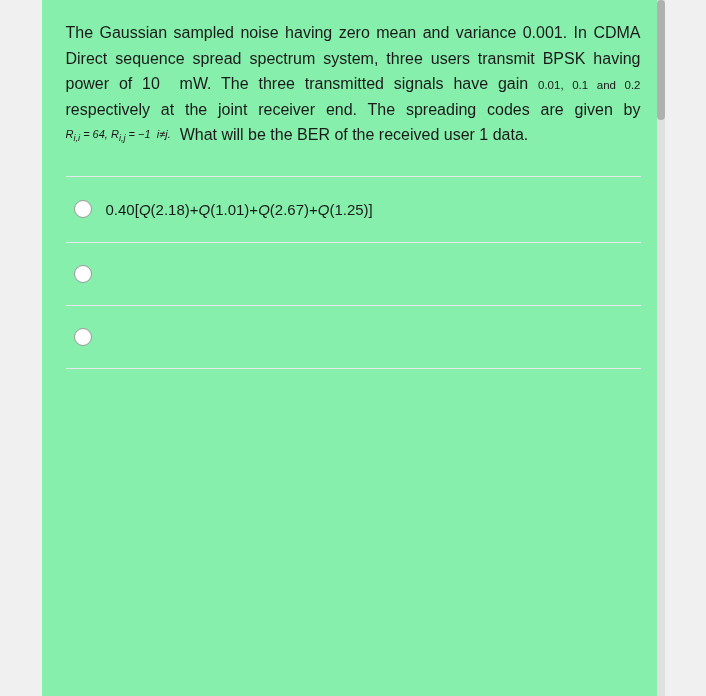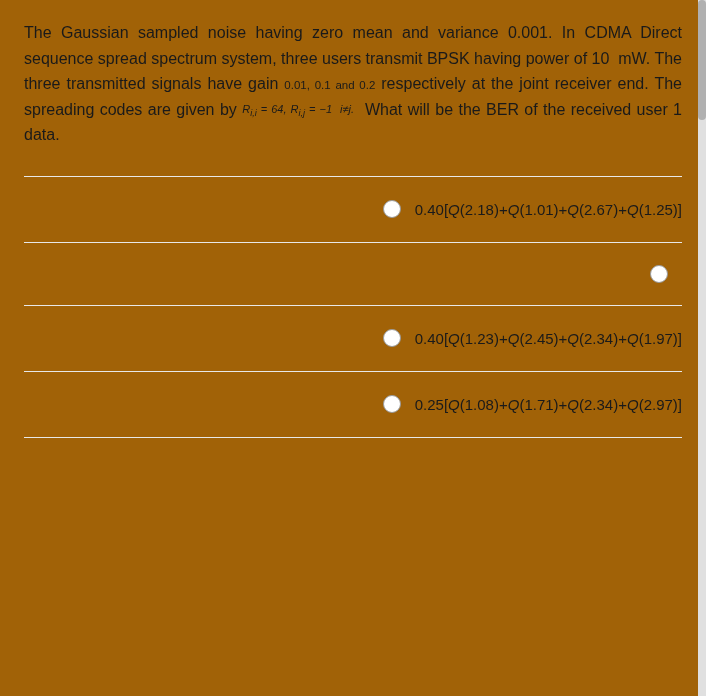--- a/index.html
+++ b/index.html
@@ -11,22 +11,22 @@
     body {
       background: #f0f0f0;
       display: flex;
       justify-content: center;
       align-items: center;
       min-height: 100vh;
       font-family: Arial, sans-serif;
     }
 
     .card {
-      background: #a16207;
-      width: 706px;
+      background: #86efac;
+      width: 623px;
       min-height: 696px;
       padding: 20px 24px 40px 24px;
       position: relative;
     }
 
     .question-text {
       font-size: 16px;
       line-height: 1.6;
       color: #1a1a1a;
       text-align: justify;
@@ -50,21 +50,20 @@
       flex-direction: column;
       gap: 0px;
     }
 
     .option-row {
       display: flex;
       align-items: center;
       padding: 22px 0 22px 8px;
       border-bottom: 1px solid #e8e8e8;
       cursor: pointer;
-      justify-content: flex-end;
     }
 
     .option-row:first-child {
       border-top: 1px solid #e8e8e8;
     }
 
     .radio-circle {
       width: 18px;
       height: 18px;
       border: 1.5px solid #999;
@@ -122,30 +121,21 @@
         0.40[<i>Q</i>(2.18)+<i>Q</i>(1.01)+<i>Q</i>(2.67)+<i>Q</i>(1.25)]
       </div>
     </div>
 
     <div class="option-row">
       <div class="radio-circle"></div>
     </div>
 
     <div class="option-row">
       <div class="radio-circle"></div>
-      <div class="option-formula">
-        0.40[<i>Q</i>(1.23)+<i>Q</i>(2.45)+<i>Q</i>(2.34)+<i>Q</i>(1.97)]
-      </div>
     </div>
 
-    <div class="option-row">
-      <div class="radio-circle"></div>
-      <div class="option-formula">
-        0.25[<i>Q</i>(1.08)+<i>Q</i>(1.71)+<i>Q</i>(2.34)+<i>Q</i>(2.97)]
-      </div>
-    </div>
 
   </div>
 
   <div class="scrollbar-track">
     <div class="scrollbar-thumb"></div>
   </div>
 </div>
 
 </body></html>

